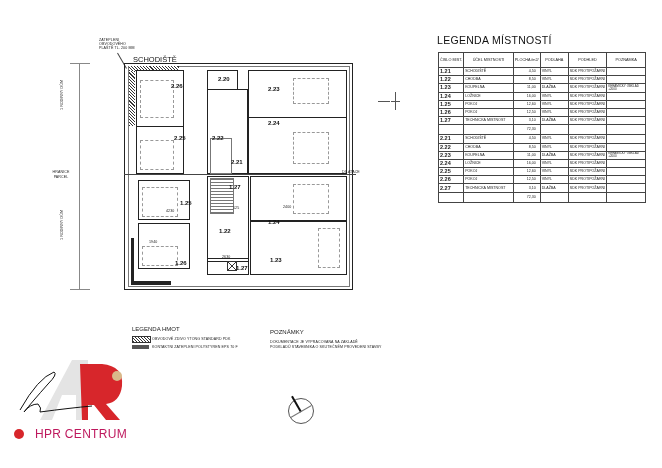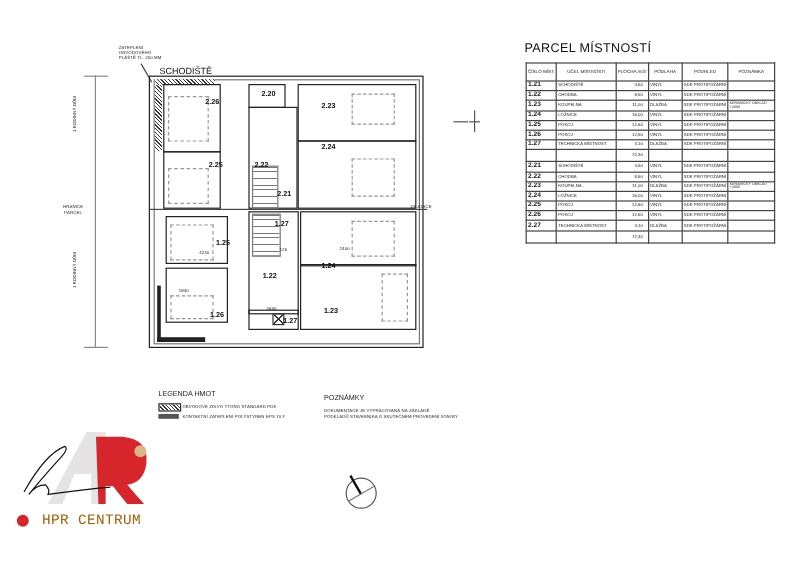--- a/index.html
+++ b/index.html
@@ -100,21 +100,21 @@
   <div class="thin" style="left:378px; top:101px; width:12px; height:1px; background:#555;"></div>
   <div class="thin" style="left:391px; top:101px; width:9px; height:1px; background:#555;"></div>
   <div class="thin" style="left:395px; top:92px; width:0.8px; height:18px; background:#555;"></div>
 </div>
 
 <div class="abs" style="left:288px; top:398px; width:24px; height:24px; border:0.8px solid #555; border-radius:50%;">
   <div class="abs" style="left:11px; top:-5px; width:1.6px; height:18px; background:#111; transform:rotate(-30deg); transform-origin:bottom;"></div>
   <div class="abs" style="left:0; top:12px; width:24px; height:0.6px; background:#777; transform:rotate(-30deg);"></div>
 </div>
 
-<div class="abs legend-title">PARCEL MÍSTNOSTÍ</div>
+<div class="abs legend-title">LEGENDA MÍSTNOSTÍ</div>
 <table class="rooms">
   <colgroup>
       <col style="width:11px">
       <col style="width:55px">
       <col style="width:22px">
       <col style="width:34px">
       <col style="width:35px">
       <col style="width:51px">
     </colgroup>
   <thead>
@@ -270,14 +270,14 @@
 <div class="abs tiny" style="left:270px; top:345px;">PODKLADŮ STAVEBNÍKA O SKUTEČNÉM PROVEDENÍ STAVBY</div>
 
 <div class="abs" style="left:10px; top:350px; width:120px; height:110px;">
   <svg width="120" height="110" viewBox="0 0 120 110">
     <polygon points="30,70 62,10 78,10 78,70 66,70 66,45 52,45 42,70" fill="#e4e4e4"></polygon>
     <path d="M70,14 L92,14 Q114,16 112,36 Q110,52 96,54 L110,70 L96,70 L84,55 L78,55 L78,70 L72,70 Z" fill="#d7262b"></path>
     <circle cx="107" cy="26" r="5" fill="#d9b98a"></circle>
     <path d="M10,60 Q28,28 44,22 Q48,24 38,34 Q22,52 14,62 Q20,54 28,54 Q32,58 30,62 Q60,58 82,56" stroke="#111" stroke-width="1" fill="none"></path>
     <circle cx="9" cy="84" r="5" fill="#d7262b"></circle>
   </svg>
-  <div class="abs" style="left:25px; top:77px; font-family:Liberation Mono, monospace; font-size:12px; color:#a16207; letter-spacing:0.3px;">HPR CENTRUM</div>
+  <div class="abs" style="left:25px; top:77px; font-family:Liberation Sans, sans-serif; font-size:12px; color:#be185d; letter-spacing:0.3px;">HPR CENTRUM</div>
 </div>
 
 </body></html>

